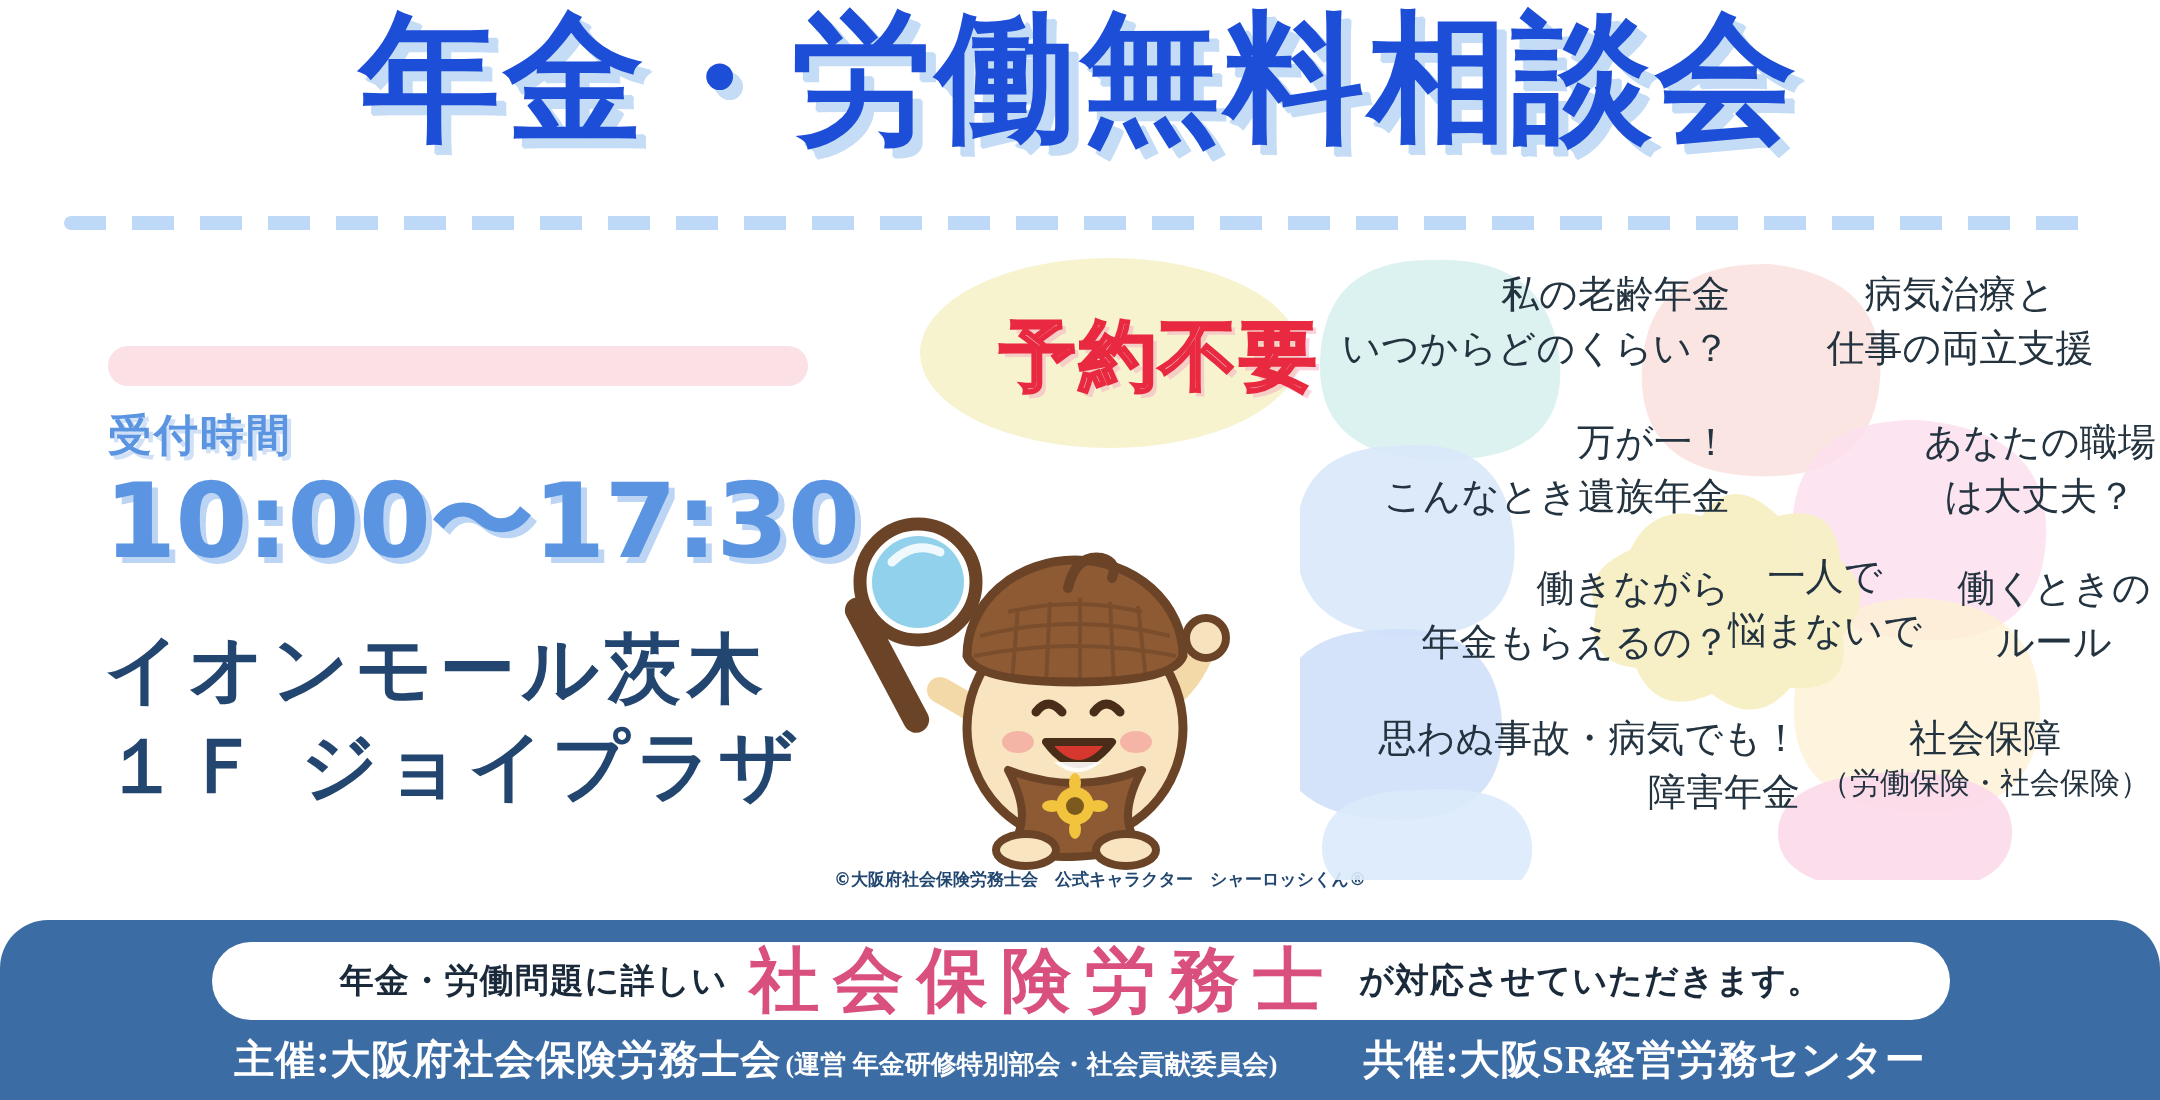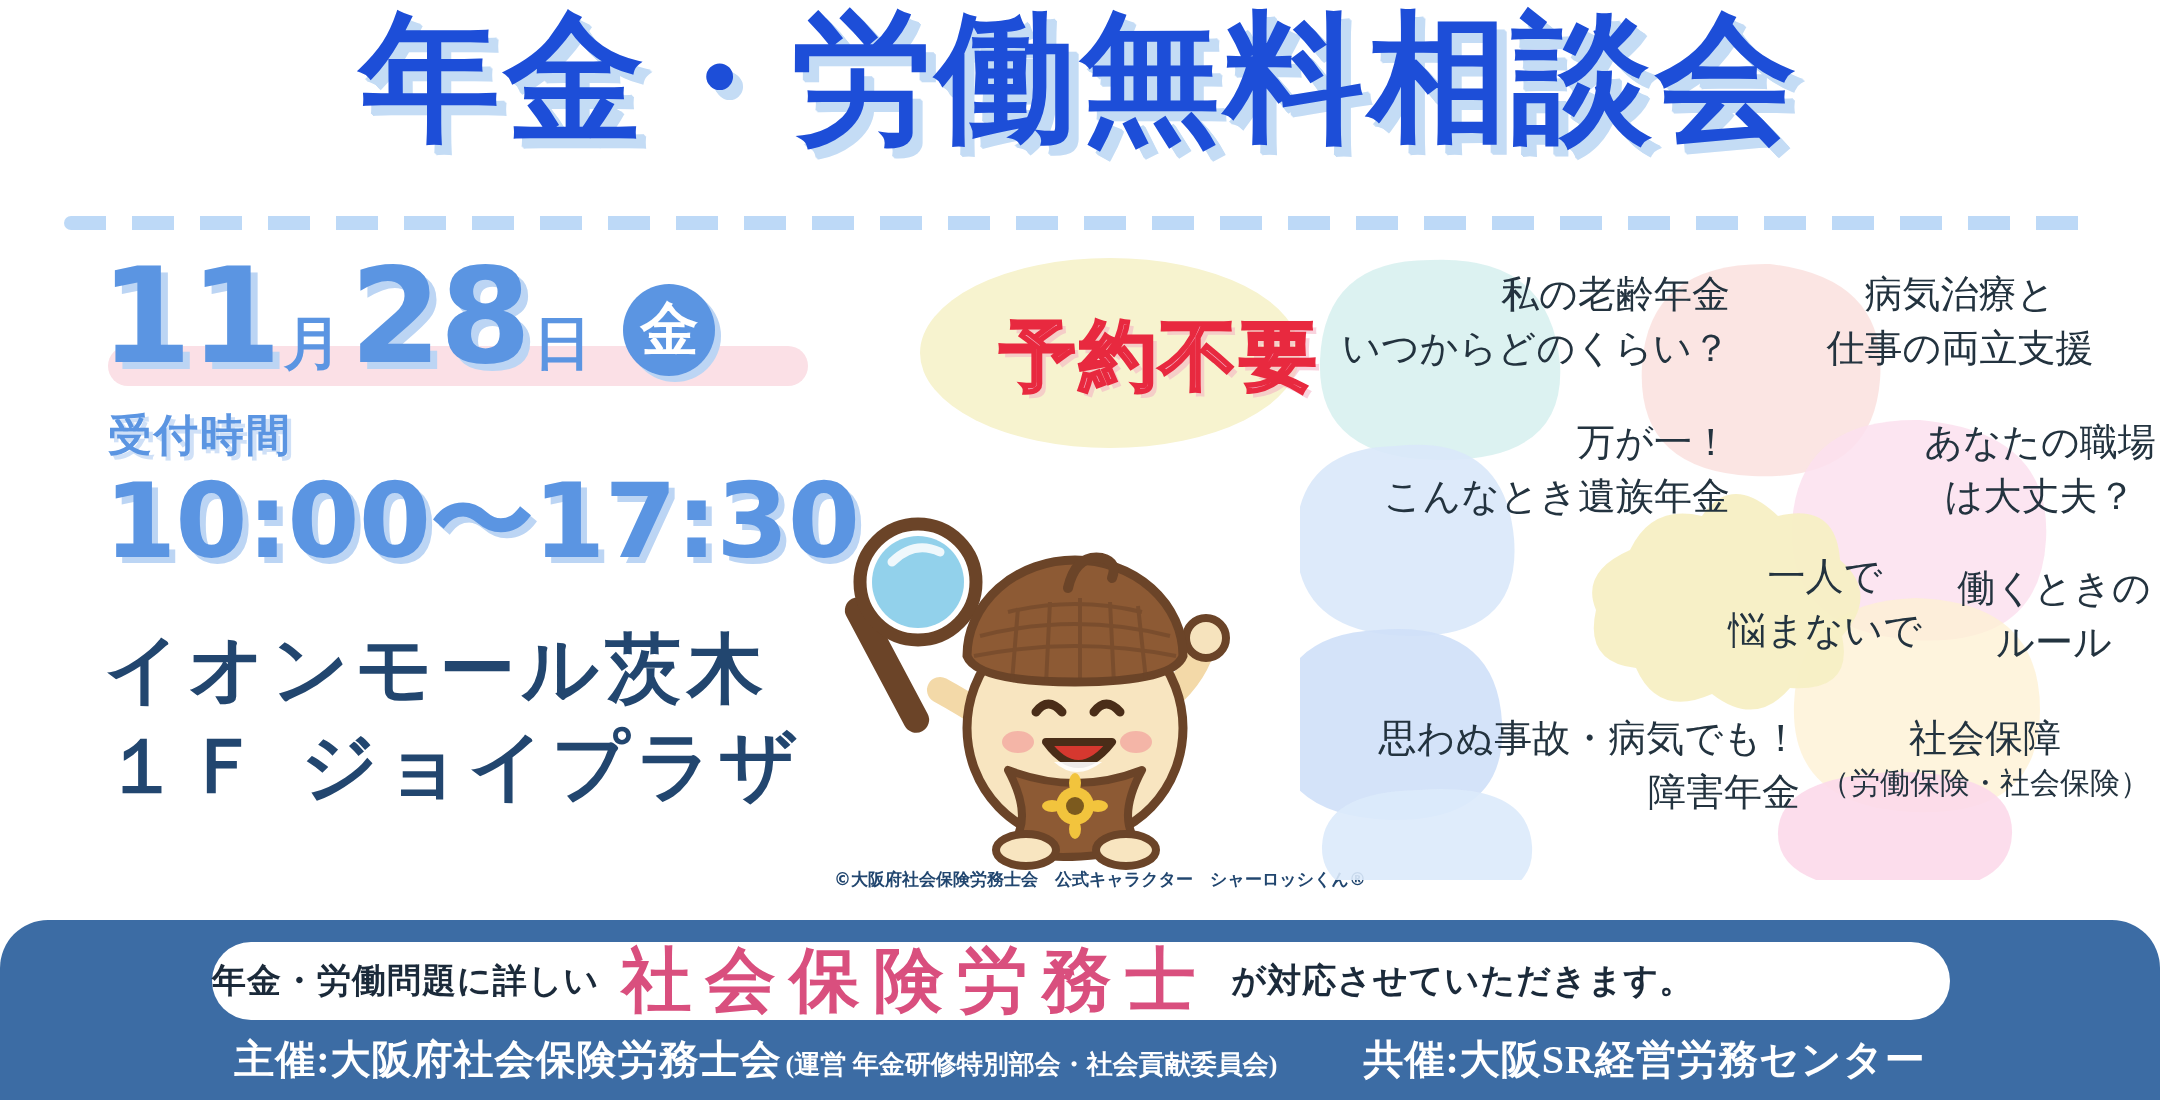--- a/index.html
+++ b/index.html
@@ -212,20 +212,21 @@
   }
   .banner-card{
     position:absolute;
     left:212px; top:22px;
     width:1738px;
     height:78px;
     background:#ffffff;
     border-radius:40px;
     display:flex;
     align-items:center;
+    justify-content:center;
     gap:22px;
   }
   .bc-pre,.bc-post{
     font-size:34px;
     font-weight:700;
     color:#1b2a3a;
     letter-spacing:1px;
   }
   .bc-main{
     font-size:70px;
@@ -256,27 +257,20 @@
   <div class="title-wrap">
     <div class="title">年金・労働無料相談会</div>
   </div>
 
   <div class="dashed-rule"></div>
 
   <div class="left-col">
 
     <div class="date-row">
       <div class="pink-underline"></div>
-      <div class="date-inline">
-        <span class="big-num">11</span>
-        <span class="unit-kanji">月</span>
-        <span class="big-num">28</span>
-        <span class="unit-kanji">日</span>
-        <span class="day-badge">金</span>
-      </div>
     </div>
 
     <div class="recept-label">受付時間</div>
     <div class="recept-time">10:00〜17:30</div>
 
     <div class="venue">
       <div>イオンモール茨木</div>
       <div>１Ｆ ジョイプラザ</div>
     </div>
   </div>
@@ -362,20 +356,22 @@
 
     <div class="topic t-left" style="left:460px;top:18px;width:400px;">病気治療と
 仕事の両立支援</div>
 
     <div class="topic t-right" style="left:0px;top:166px;width:430px;">万が一！
 こんなとき遺族年金</div>
 
     <div class="topic t-left" style="left:620px;top:166px;width:240px;">あなたの職場
 は大丈夫？</div>
 
+    <div class="topic t-right" style="left:0px;top:312px;width:430px;">働きながら
+年金もらえるの？</div>
 
     <div class="topic t-center" style="left:410px;top:300px;width:230px;">一人で
 悩まないで</div>
 
     <div class="topic t-left" style="left:648px;top:312px;width:212px;">働くときの
 ルール</div>
 
     <div class="topic t-right" style="left:0px;top:462px;width:500px;">思わぬ事故・病気でも！
 障害年金</div>
 

